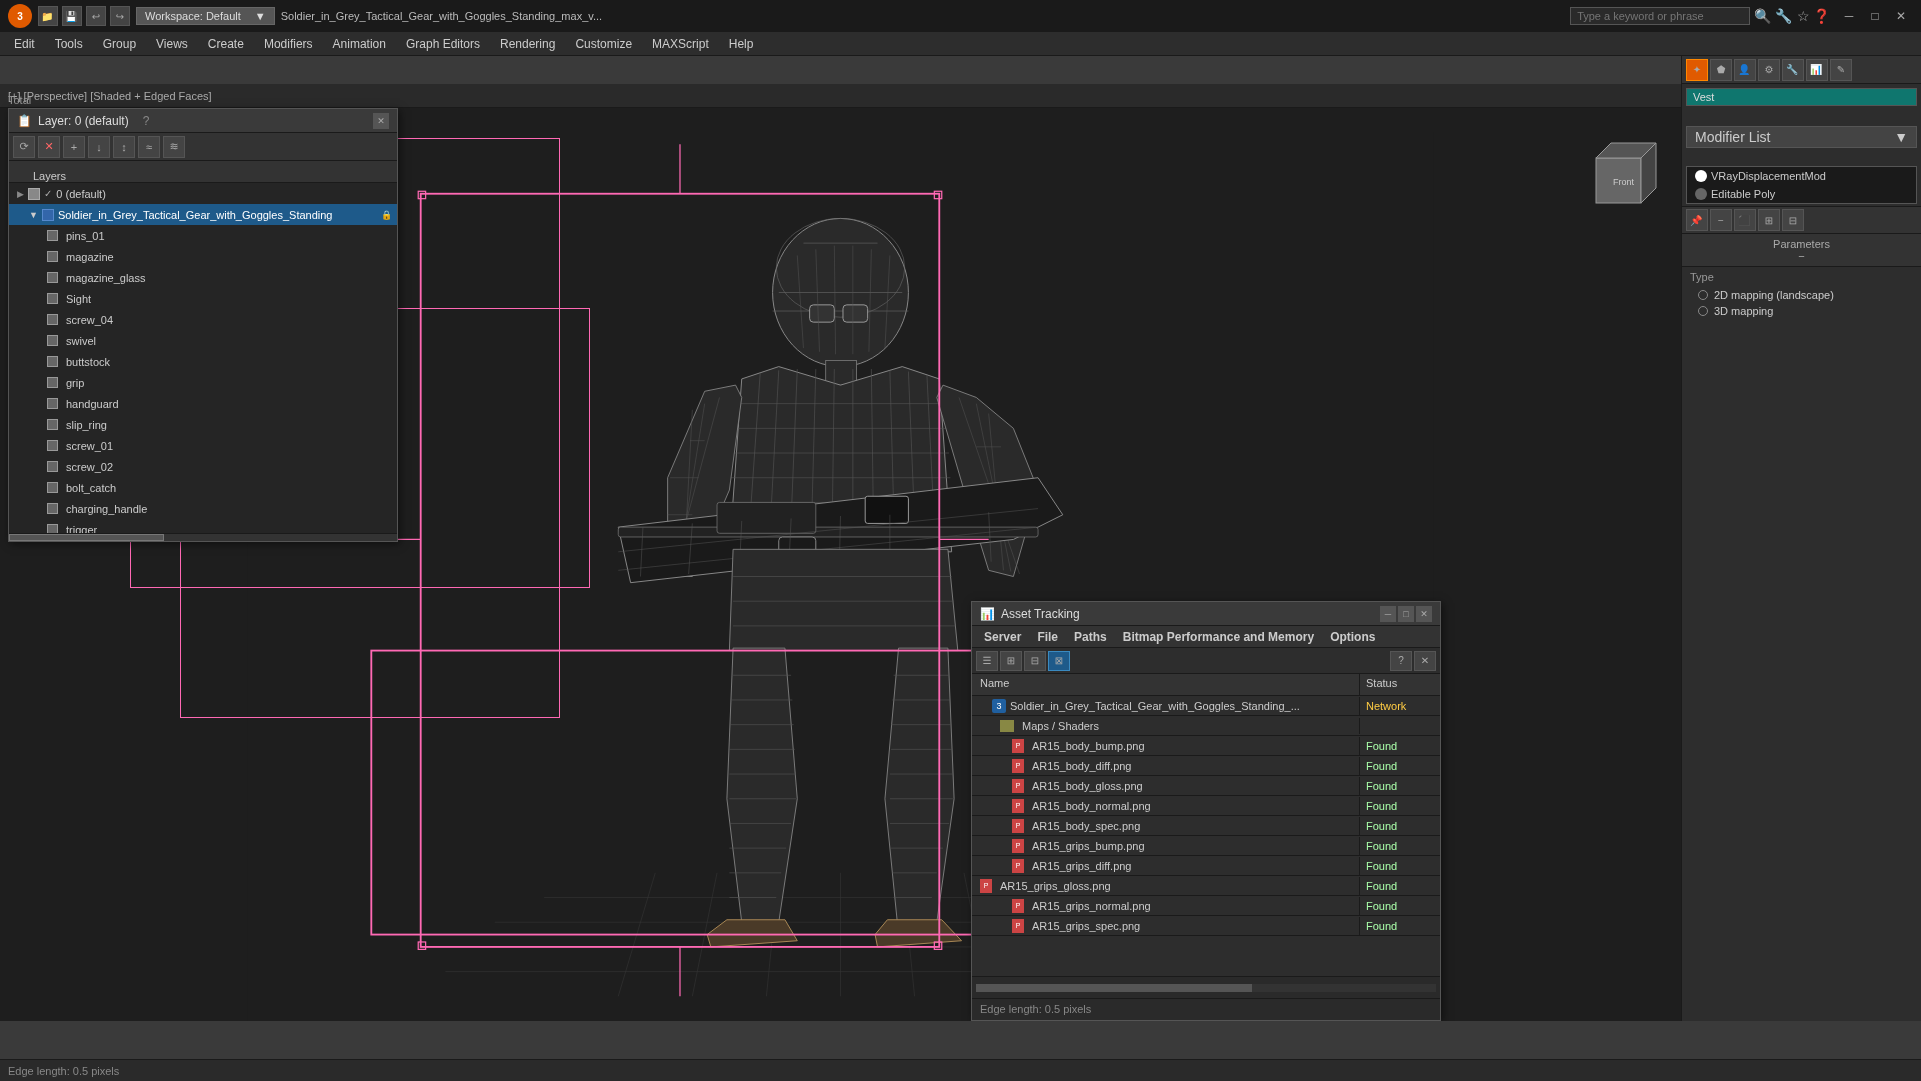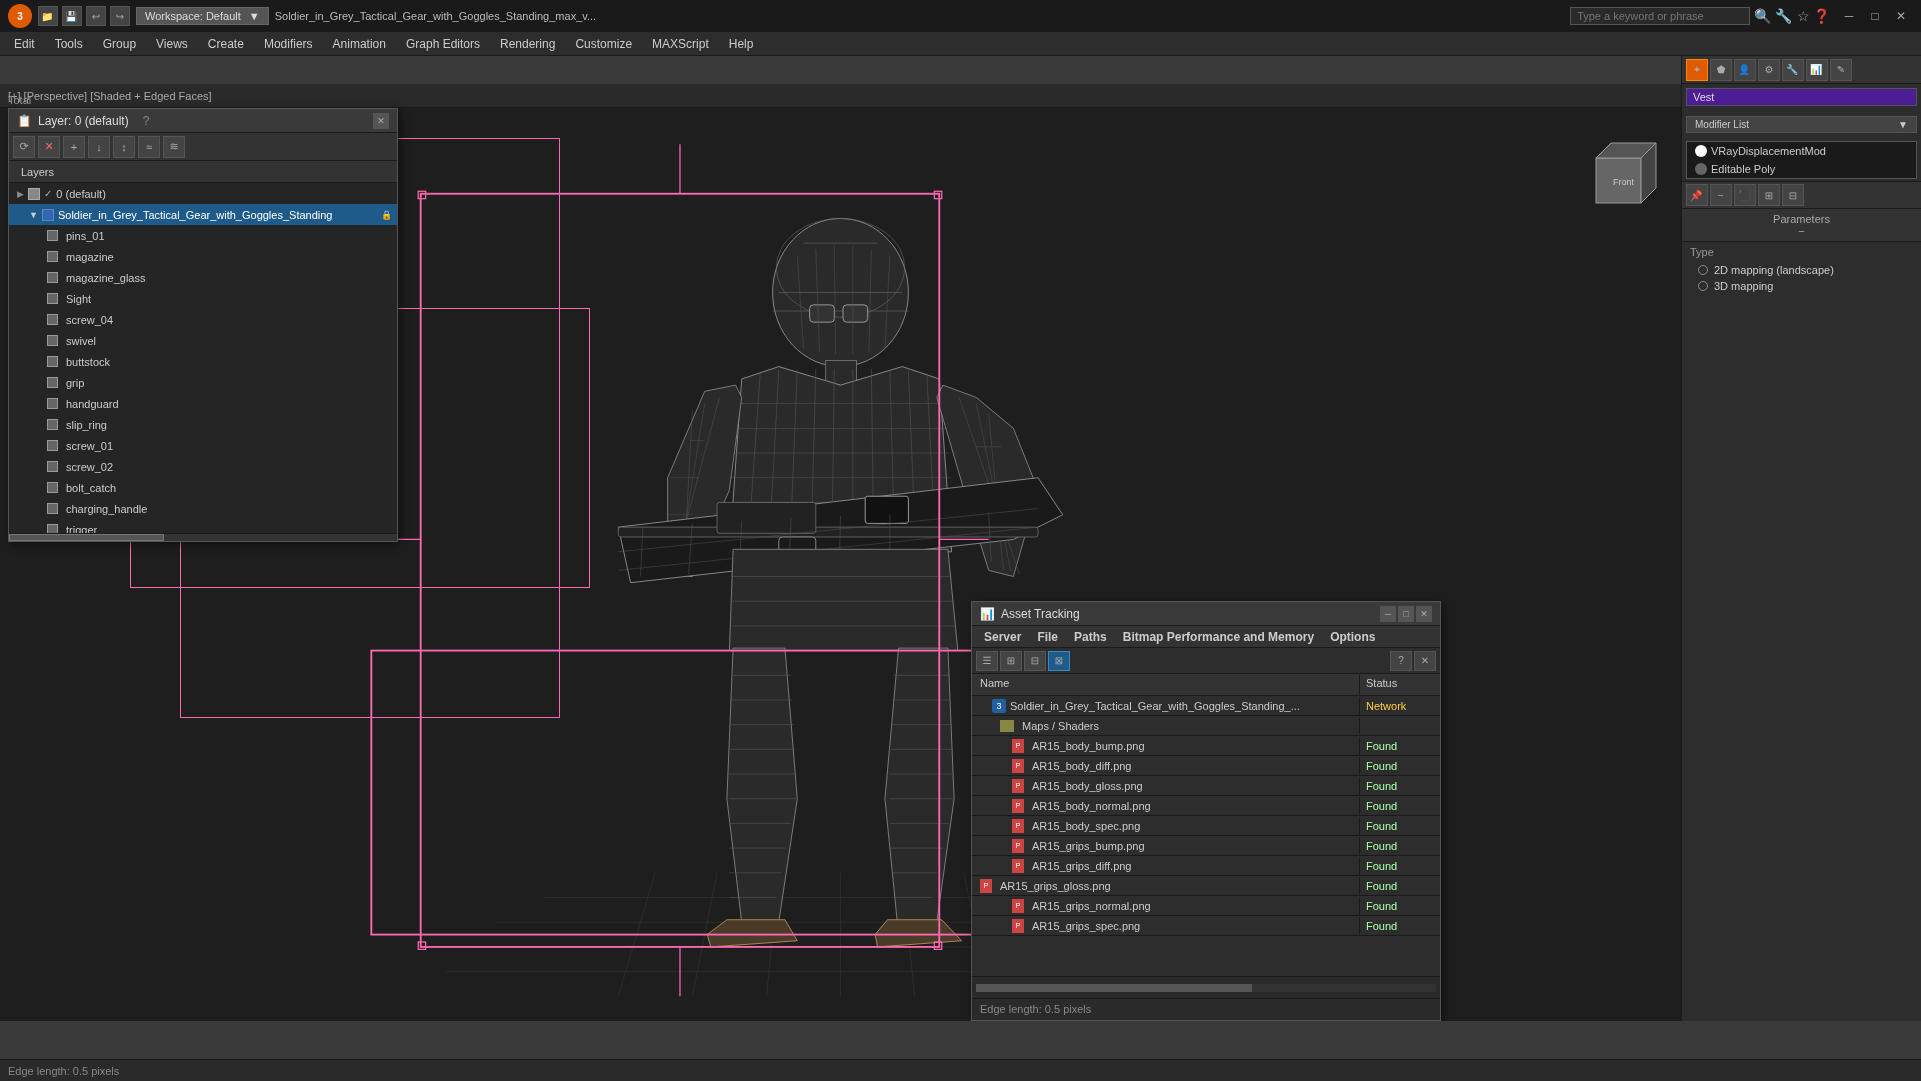--- a/index.html
+++ b/index.html
@@ -34,21 +34,21 @@
     }
     #title-bar .title-icons span {
       width: 20px; height: 20px;
       background: #444; border: 1px solid #555;
       display: flex; align-items: center; justify-content: center;
       font-size: 10px; cursor: pointer; color: #aaa;
     }
     #title-bar .workspace-btn {
       background: #555; border: 1px solid #666;
       padding: 2px 8px; color: #ddd; font-size: 11px;
-      display: flex; align-items: center; gap: 8px; cursor: pointer;
+      display: flex; align-items: center; gap: 14px; cursor: pointer;
     }
     #title-bar .title-text {
       flex: 1; color: #bbb; font-size: 11px; overflow: hidden; white-space: nowrap; text-overflow: ellipsis;
     }
     #title-bar .search-box {
       background: #2a2a2a; border: 1px solid #555;
       padding: 2px 6px; color: #aaa; font-size: 11px; width: 180px;
     }
     #title-bar .title-controls {
       display: flex; gap: 2px; margin-left: auto;
@@ -161,28 +161,28 @@
       gap: 2px;
       border-bottom: 1px solid #1a1a1a;
     }
     .panel-toolbar-btn {
       width: 22px; height: 22px;
       background: #444; border: 1px solid #555;
       display: flex; align-items: center; justify-content: center;
       cursor: pointer; color: #aaa; font-size: 10px;
     }
     #right-panel .name-field {
-      background: #4c1d95; border: 1px solid #555;
+      background: #0f766e; border: 1px solid #555;
       padding: 2px 6px; color: #ddd; font-size: 11px;
       margin: 4px;
     }
     #right-panel .modifier-list-btn {
       background: #444; border: 1px solid #555;
-      padding: 2px 8px; color: #ccc; font-size: 10px;
-      margin: 6px 4px; cursor: pointer;
+      padding: 2px 8px; color: #ccc; font-size: 14px;
+      margin: 16px 4px; cursor: pointer;
       display: flex; align-items: center; justify-content: space-between;
     }
     .modifier-entry {
       display: flex;
       align-items: center;
       padding: 3px 8px;
       font-size: 11px;
       color: #ccc;
       gap: 4px;
     }
@@ -261,22 +261,22 @@
     .dlg-toolbar-btn {
       width: 22px; height: 22px;
       background: #444; border: 1px solid #555;
       display: flex; align-items: center; justify-content: center;
       cursor: pointer; color: #aaa; font-size: 11px;
     }
     .layer-header {
       height: 22px;
       background: #333;
       display: flex;
-      align-items: center;
-      padding: 0 12px;
+      align-items: flex-end;
+      padding: 0 24px;
       font-size: 11px;
       color: #ccc;
       border-bottom: 1px solid #1a1a1a;
     }
     .layer-list {
       background: #252525;
       height: 350px;
       overflow-y: auto;
     }
     .layer-item {

